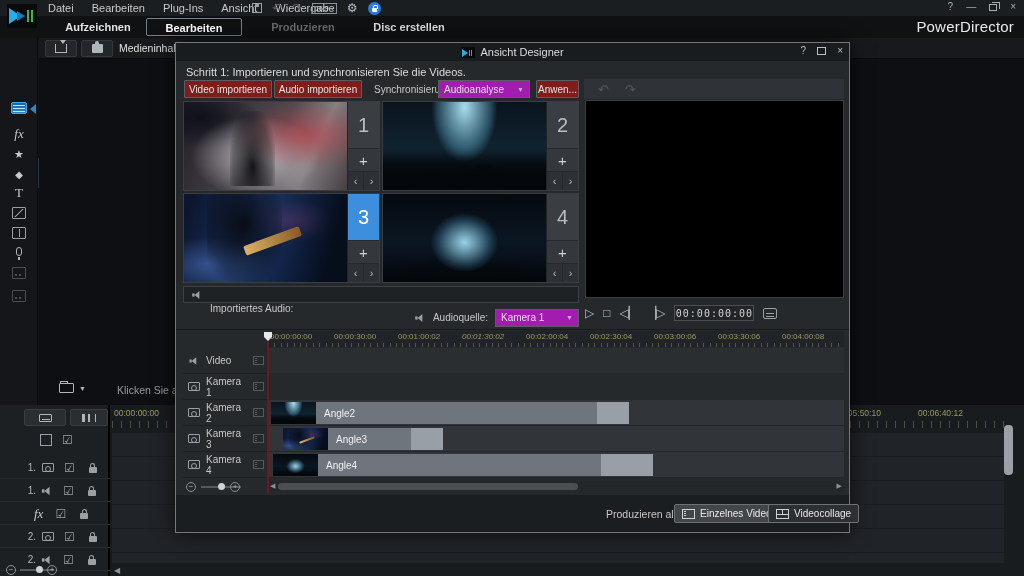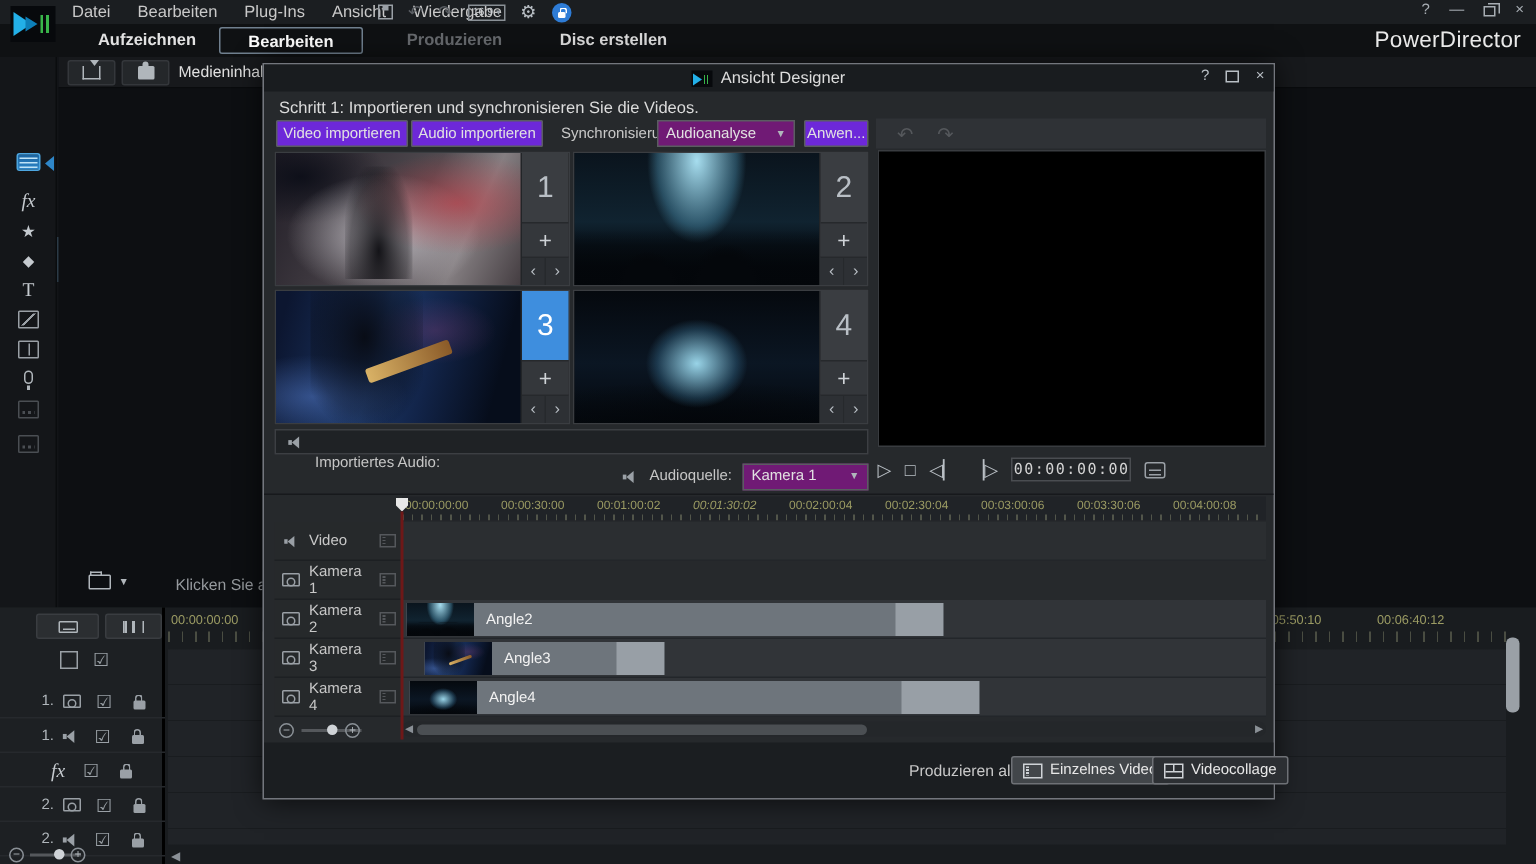--- a/index.html
+++ b/index.html
@@ -102,24 +102,24 @@
   .dtitle { position:absolute; left:0; top:0; width:100%; height:18px; background:#191c1f; display:flex; align-items:center; justify-content:center; gap:5px; }
   .dlogo { width:14px; height:11px; background:#07090c; position:relative; }
   .dlogo::before { content:''; position:absolute; left:1px; top:2px; border-left:6px solid #23b0e8; border-top:4px solid transparent; border-bottom:4px solid transparent; }
   .dlogo::after { content:''; position:absolute; right:2px; top:3px; width:4px; height:6px; background:repeating-linear-gradient(90deg,#39b54a 0 1px, transparent 1px 2px); }
   .dtitle .txt { font-size:11px; color:#ddd; }
   .dctl { position:absolute; right:6px; top:2px; display:flex; gap:11px; }
   .dctl span { font-size:10px; color:#b9bfc5; }
   .ic-dmax { width:9px; height:8px; border:1px solid #b9bfc5; margin-top:2px; }
   .dstep { position:absolute; left:10px; top:23px; font-size:11px; color:#dcdcdc; }
   
-  .dbtn { position:absolute; height:18px; background:#6d28d9; border:1px solid #5a5d61; border-radius:1px;
+  .dbtn { position:absolute; height:18px; background:#7f1d1d; border:1px solid #5a5d61; border-radius:1px;
     font-size:10px; color:#e2e2e2; display:flex; align-items:center; justify-content:center; }
   .sync-label { position:absolute; left:198px; top:41px; font-size:10px; color:#c8c8c8; }
-  .ddown { position:absolute; height:18px; background:#701a75; border:1px solid #5a5d61; display:flex; align-items:center; font-size:10px; color:#e2e2e2; padding:0 5px; justify-content:space-between; }
+  .ddown { position:absolute; height:18px; background:#a21caf; border:1px solid #5a5d61; display:flex; align-items:center; font-size:10px; color:#e2e2e2; padding:0 5px; justify-content:space-between; }
   .ddown .car { font-size:7px; color:#b0b6bb; }
   .rtoolbar { position:absolute; left:408px; top:36px; width:260px; height:20px; background:#2f3236; display:flex; align-items:center; gap:16px; padding-left:14px; }
   .rtoolbar span { font-size:13px; color:#55585c; line-height:13px; }
   
   .slot { position:absolute; width:197px; height:90px; background:#0e1013; border:1px solid #3a3d41; display:flex; }
   .thumb { position:relative; width:163px; height:100%; overflow:hidden; }
   .slotctl { width:32px; display:flex; flex-direction:column; background:#3a3d41; border-left:1px solid #222528; }
   .snum { height:46px; display:flex; align-items:center; justify-content:center; font-size:20px; color:#b9bfc5; }
   .snum.sel { background:#3e8ede; color:#fff; }
   .splus { height:23px; border-top:1px solid #26292c; display:flex; align-items:center; justify-content:center; font-size:15px; color:#cfd3d7; background:#34373b; }

